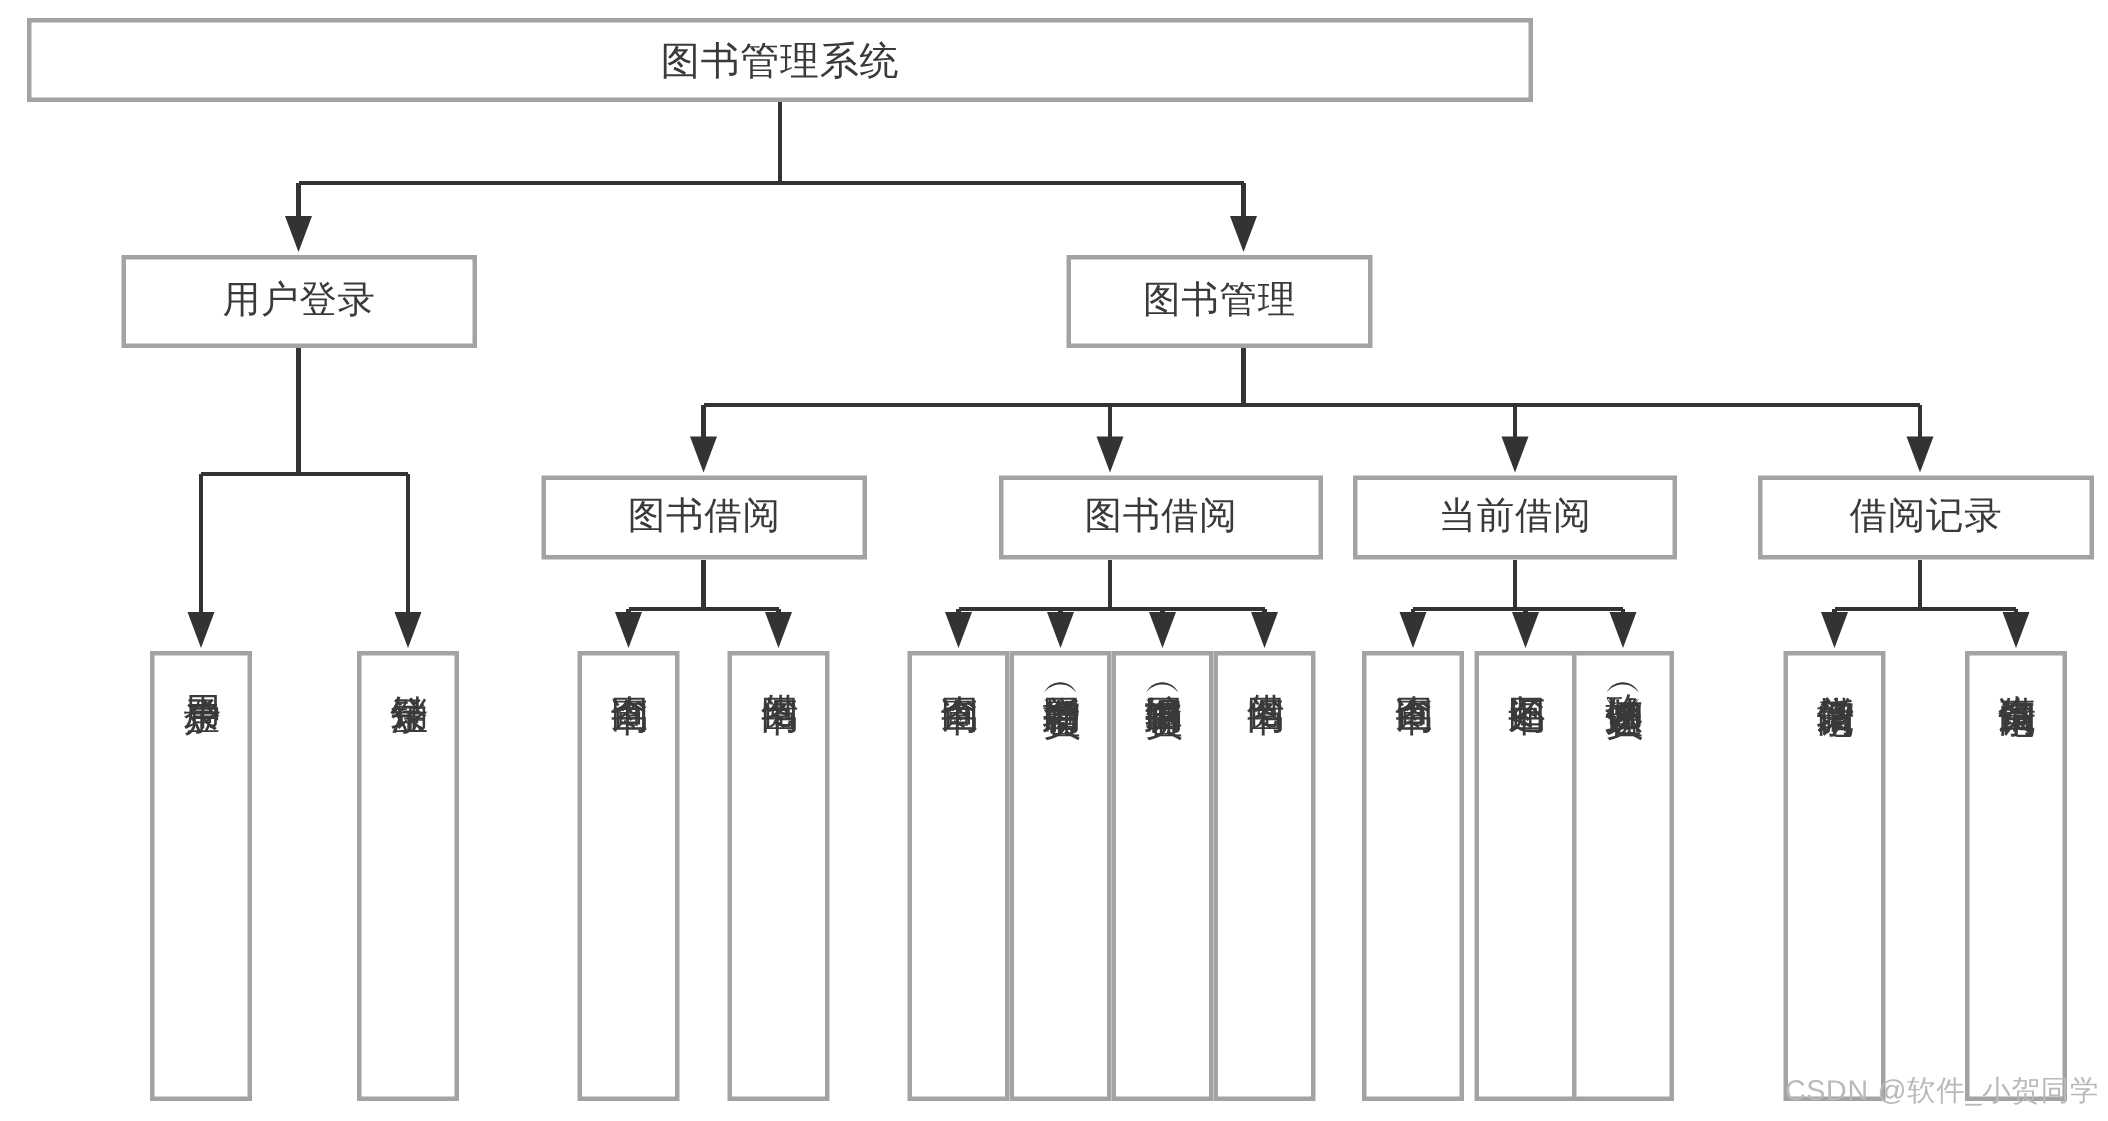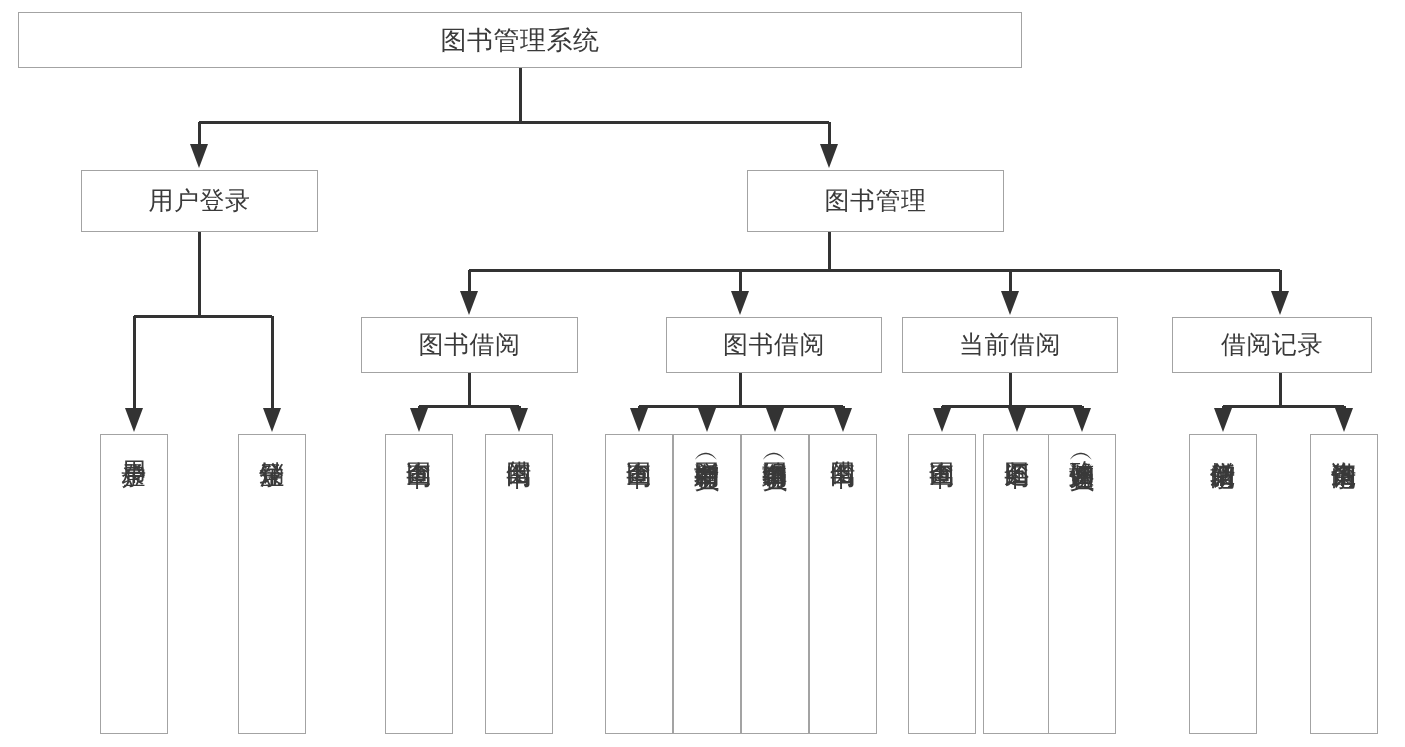--- a/index.html
+++ b/index.html
@@ -23,21 +23,21 @@
     left: 0;
     top: 0;
     width: 1405px;
     height: 747px;
     pointer-events: none;
   }
   .node {
     position: absolute;
     box-sizing: border-box;
     background: #ffffff;
-    border: 1px solid #a3a3a3;
+    border: 3px solid #a3a3a3;
     display: flex;
     align-items: center;
     justify-content: center;
     color: #3a3a3a;
   }
   .node.horiz .label {
     font-size: 25px;
     line-height: 1.1;
     letter-spacing: 0.5px;
     white-space: nowrap;
@@ -126,33 +126,33 @@
       <polygon points="1335,408 1353,408 1344,432" fill="#333333"></polygon>
     </svg>
 
   <div id="nodes-layer">
       <div class="node horiz root" style="left: 18px; top: 12px; width: 1004px; height: 56px;">
         <span class="label">图书管理系统</span>
       </div>
       <div class="node horiz" style="left: 81px; top: 170px; width: 237px; height: 62px;">
         <span class="label">用户登录</span>
       </div>
-      <div class="node horiz" style="left: 711px; top: 170px; width: 257px; height: 62px; margin-left: 36px;">
+      <div class="node horiz" style="left: 711px; top: 170px; width: 204px; height: 62px;">
         <span class="label">图书管理</span>
       </div>
       <div class="node horiz" style="left: 361px; top: 317px; width: 217px; height: 56px;">
         <span class="label">图书借阅</span>
       </div>
       <div class="node horiz" style="left: 666px; top: 317px; width: 216px; height: 56px;">
         <span class="label">图书借阅</span>
       </div>
       <div class="node horiz" style="left: 902px; top: 317px; width: 216px; height: 56px;">
         <span class="label">当前借阅</span>
       </div>
-      <div class="node horiz" style="left: 1172px; top: 317px; width: 200px; height: 56px;">
+      <div class="node horiz" style="left: 1172px; top: 317px; width: 224px; height: 56px;">
         <span class="label">借阅记录</span>
       </div>
       <div class="node vert" style="left: 100px; top: 434px; width: 68px; height: 300px;">
         <span class="label">用户登录</span>
       </div>
       <div class="node vert" style="left: 238px; top: 434px; width: 68px; height: 300px;">
         <span class="label">注销登录</span>
       </div>
       <div class="node vert" style="left: 385px; top: 434px; width: 68px; height: 300px;">
         <span class="label">查询图书</span>
@@ -182,14 +182,15 @@
         <span class="label">确认归还（管理员）</span>
       </div>
       <div class="node vert" style="left: 1189px; top: 434px; width: 68px; height: 300px;">
         <span class="label">新增借阅记录</span>
       </div>
       <div class="node vert" style="left: 1310px; top: 434px; width: 68px; height: 300px;">
         <span class="label">查询借阅记录</span>
       </div>
     </div>
 
+  <div class="watermark" style="left: 1190px; top: 714px;">CSDN @软件_小贺同学</div>
 
 </div>
 
 </body></html>

